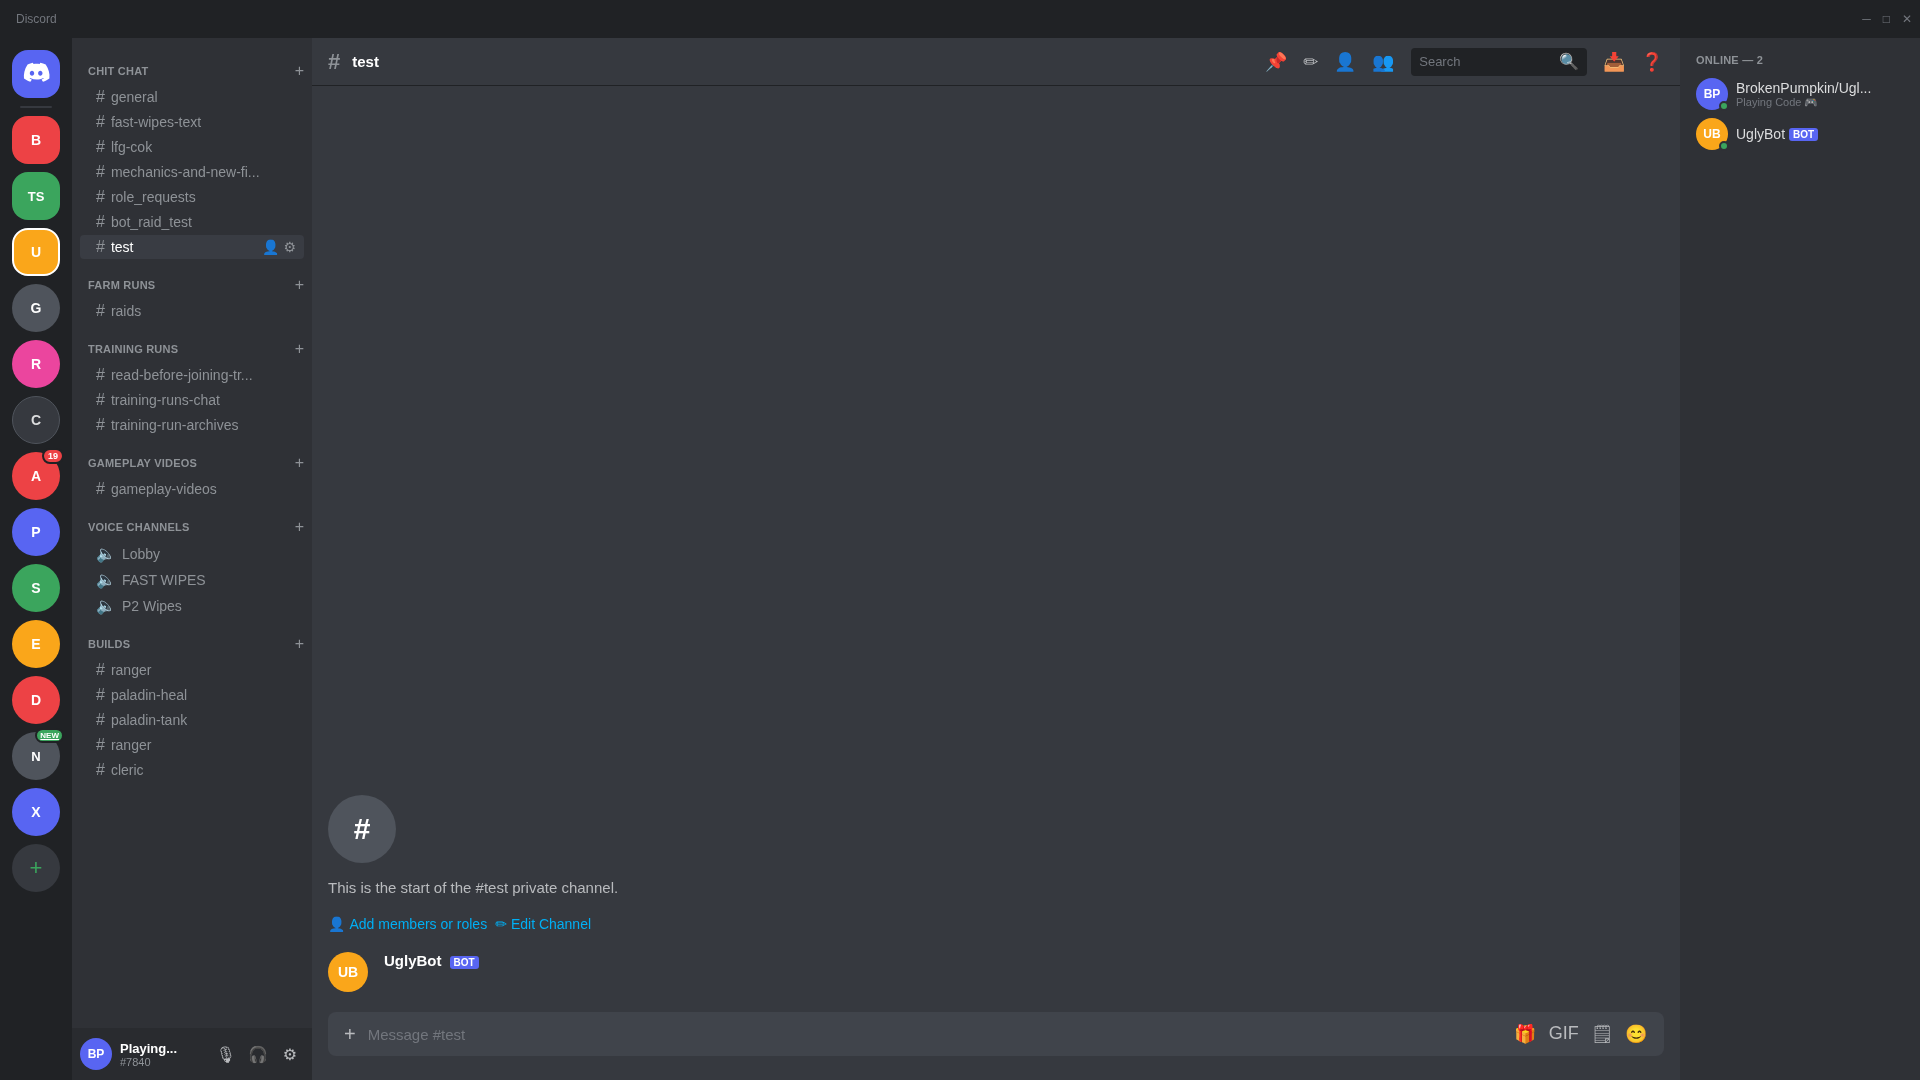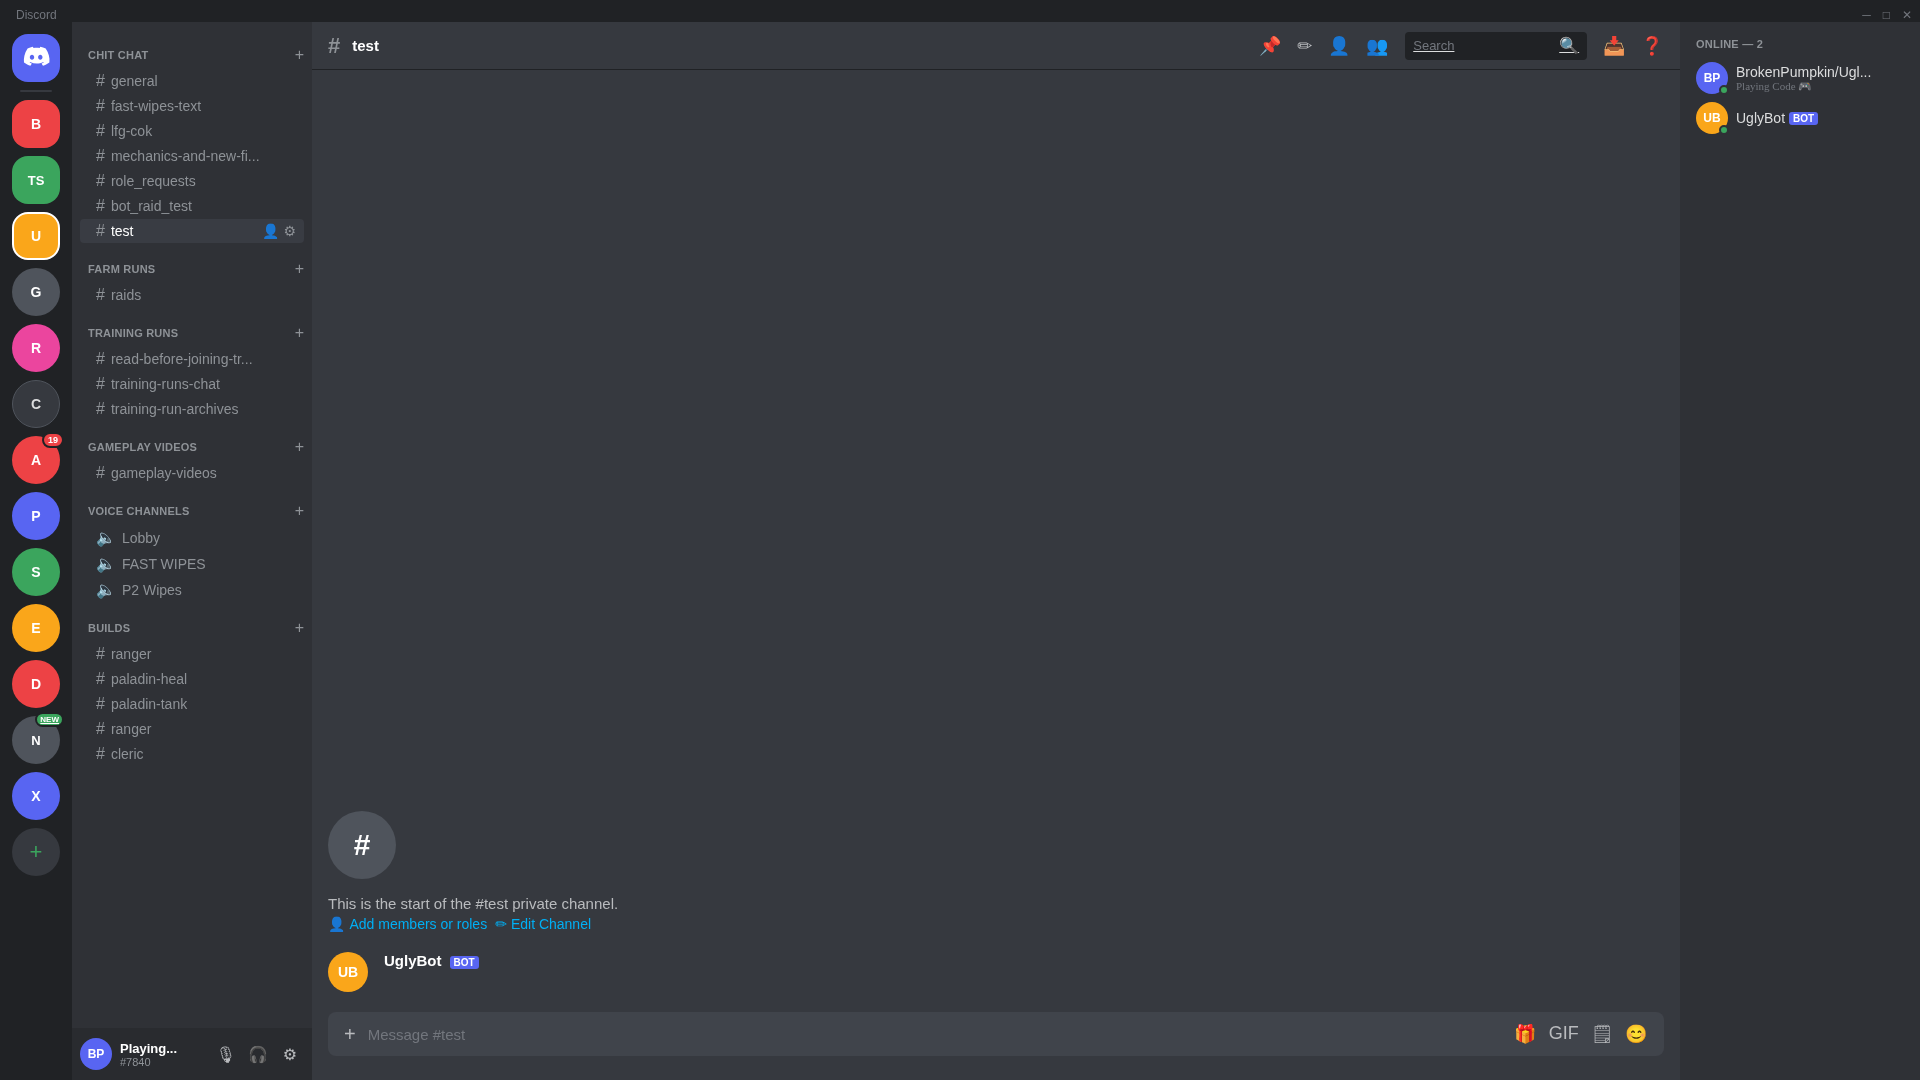--- a/index.html
+++ b/index.html
@@ -1,19 +1,19 @@
 <!DOCTYPE html>
 <html><head>
   <meta charset="utf-8">
   <style>
     * { margin: 0; padding: 0; box-sizing: border-box; }
     body { font-family: 'Whitney', 'Helvetica Neue', Arial, sans-serif; background: #36393f; color: #dcddde; width: 1920px; height: 1080px; overflow: hidden; display: flex; flex-direction: column; }
 
     
-    .titlebar { height: 22px; background: #202225; display: flex; align-items: flex-end; justify-content: flex-end; padding: 0 8px; font-size: 11px; color: #72767d; }
+    .titlebar { height: 38px; background: #202225; display: flex; align-items: center; justify-content: flex-end; padding: 0 8px; font-size: 11px; color: #72767d; }
     .titlebar-controls { display: flex; gap: 12px; }
     .titlebar-btn { cursor: pointer; font-size: 12px; }
 
     
     .app-body { display: flex; flex: 1; height: calc(1080px - 22px); }
 
     
     .server-list { width: 72px; background: #202225; display: flex; flex-direction: column; align-items: center; padding: 12px 0; gap: 8px; overflow-y: auto; }
     .server-icon { width: 48px; height: 48px; border-radius: 50%; background: #36393f; display: flex; align-items: center; justify-content: center; cursor: pointer; font-size: 11px; color: #dcddde; font-weight: 600; position: relative; flex-shrink: 0; }
     .server-icon.active { border-radius: 16px; background: #5865f2; }
@@ -51,51 +51,51 @@
 
     
     .main-content { flex: 1; display: flex; flex-direction: column; background: #36393f; }
 
     
     .channel-header { height: 48px; border-bottom: 1px solid #202225; display: flex; align-items: center; padding: 0 16px; gap: 12px; flex-shrink: 0; }
     .channel-header-icon { color: #8e9297; font-size: 20px; font-weight: 900; }
     .channel-header-name { font-weight: 600; font-size: 15px; color: #fff; }
     .header-actions { margin-left: auto; display: flex; align-items: center; gap: 16px; }
     .header-btn { color: #b9bbbe; cursor: pointer; font-size: 18px; }
-    .header-search { background: #202225; border-radius: 4px; display: flex; align-items: center; padding: 0 8px; gap: 6px; height: 28px; text-decoration: underline; }
+    .header-search { background: #202225; border-radius: 4px; display: flex; align-items: center; padding: 0 8px; height: 28px; }
     .header-search input { background: transparent; border: none; outline: none; color: #dcddde; font-size: 13px; width: 140px; }
     .header-search input::placeholder { color: #72767d; }
 
     
     .messages-area { flex: 1; overflow-y: auto; padding: 16px 0; display: flex; flex-direction: column; justify-content: flex-end; }
     .welcome-section { padding: 0 16px 16px; }
     .welcome-icon { width: 68px; height: 68px; background: #4f545c; border-radius: 50%; display: flex; align-items: center; justify-content: center; font-size: 36px; color: #fff; margin-bottom: 16px; font-weight: 900; }
     .welcome-title { font-size: 28px; font-weight: 700; color: #fff; margin-bottom: 8px; }
-    .welcome-desc { font-size: 15px; color: #b9bbbe; margin-bottom: 4px; }
+    .welcome-desc { font-size: 15px; color: #b9bbbe; margin-bottom: 20px; }
     .welcome-actions { display: flex; gap: 8px; }
     .welcome-action-link { color: #00aff4; font-size: 14px; cursor: pointer; display: flex; align-items: center; gap: 4px; }
 
     
     .message-input-area { padding: 0 16px 24px; flex-shrink: 0; }
     .message-input-wrapper { background: #40444b; border-radius: 8px; display: flex; align-items: center; padding: 0 16px; gap: 12px; min-height: 44px; }
     .message-add-btn { color: #b9bbbe; cursor: pointer; font-size: 20px; flex-shrink: 0; }
     .message-input { flex: 1; background: transparent; border: none; outline: none; color: #dcddde; font-size: 15px; }
     .message-input::placeholder { color: #72767d; }
     .message-tools { display: flex; gap: 12px; }
     .message-tool-btn { color: #b9bbbe; cursor: pointer; font-size: 18px; }
 
     
     .member-sidebar { width: 240px; background: #2f3136; padding: 16px 8px; overflow-y: auto; flex-shrink: 0; }
     .member-section-header { font-size: 11px; font-weight: 700; text-transform: uppercase; color: #8e9297; padding: 0 8px 8px; letter-spacing: 0.02em; }
     .member-item { display: flex; align-items: center; gap: 8px; padding: 4px 8px; border-radius: 4px; cursor: pointer; }
     .member-avatar { width: 32px; height: 32px; border-radius: 50%; background: #5865f2; display: flex; align-items: center; justify-content: center; font-size: 12px; color: #fff; font-weight: 600; flex-shrink: 0; position: relative; }
     .member-avatar .status { width: 10px; height: 10px; border-radius: 50%; background: #3ba55d; position: absolute; bottom: -1px; right: -1px; border: 2px solid #2f3136; }
     .member-info { flex: 1; overflow: hidden; }
     .member-name { font-size: 14px; color: #dcddde; white-space: nowrap; overflow: hidden; text-overflow: ellipsis; }
-    .member-status { font-size: 11px; color: #72767d; white-space: nowrap; overflow: hidden; text-overflow: ellipsis; font-family: Liberation Serif, serif; }
+    .member-status { font-size: 11px; color: #72767d; white-space: nowrap; overflow: hidden; text-overflow: ellipsis; }
     .member-badge { font-size: 10px; background: #5865f2; color: #fff; border-radius: 3px; padding: 1px 4px; font-weight: 600; }
     .member-badge.bot { background: #5865f2; }
 
     .voice-channel-item { display: flex; align-items: center; padding: 3px 8px 3px 16px; cursor: pointer; border-radius: 4px; margin: 1px 8px; color: #8e9297; font-size: 14px; gap: 6px; }
 
     .uglybot-msg { display: flex; align-items: flex-start; gap: 16px; padding: 4px 16px; }
     .msg-avatar { width: 40px; height: 40px; border-radius: 50%; background: #faa61a; display: flex; align-items: center; justify-content: center; font-size: 14px; color: #fff; font-weight: 700; flex-shrink: 0; }
     .msg-content { flex: 1; }
     .msg-header { display: flex; align-items: baseline; gap: 8px; margin-bottom: 2px; }
     .msg-username { font-size: 15px; font-weight: 600; color: #fff; }

